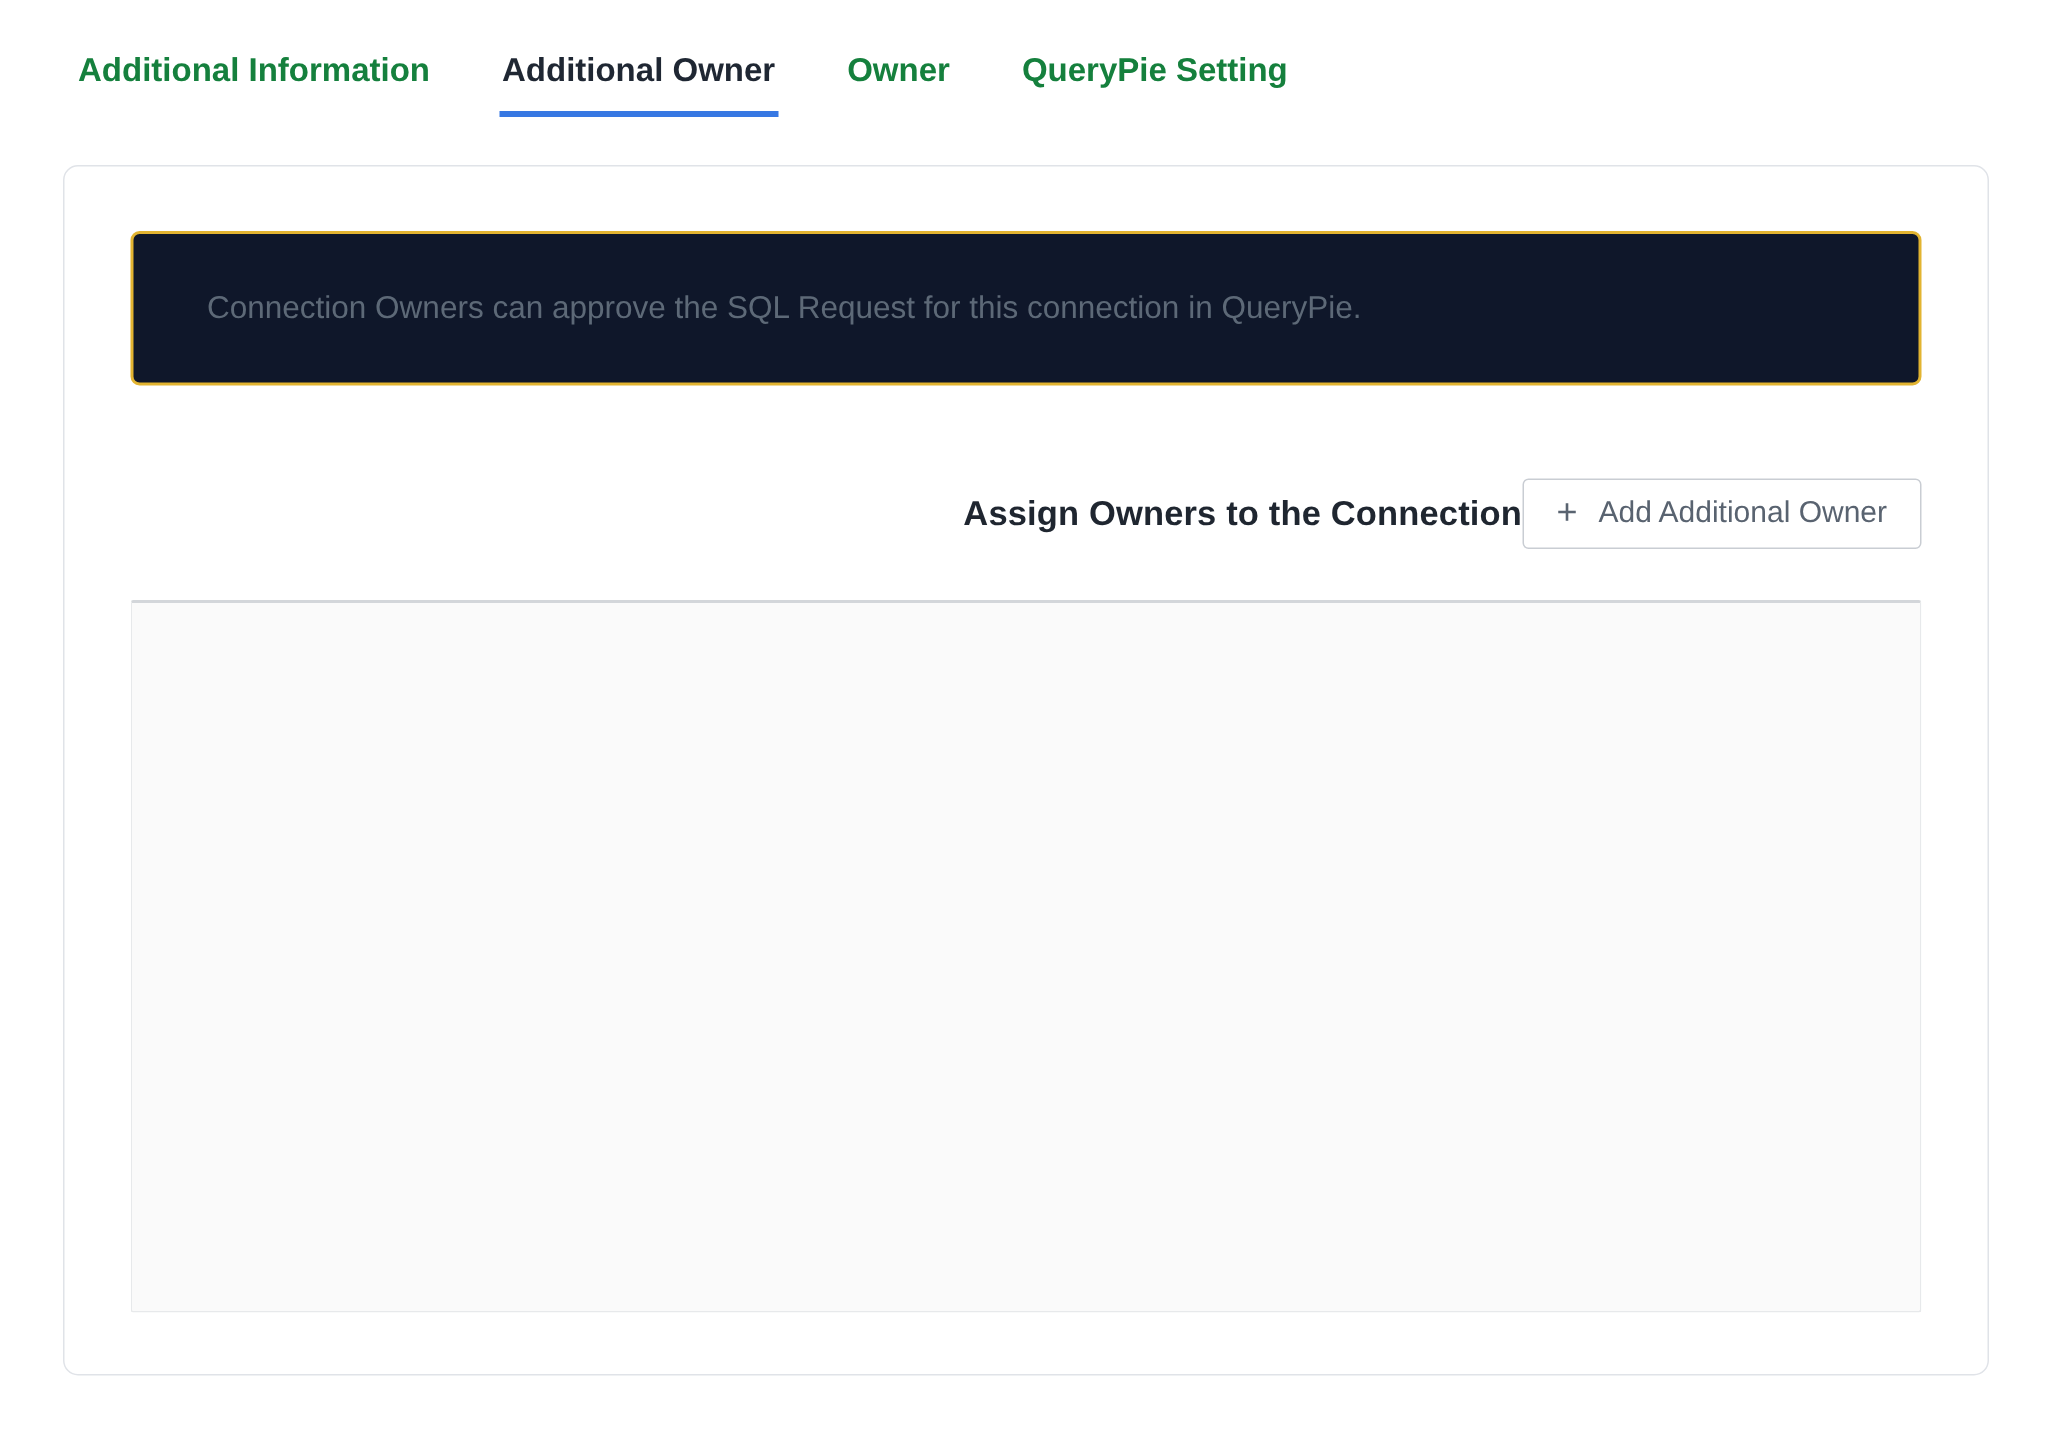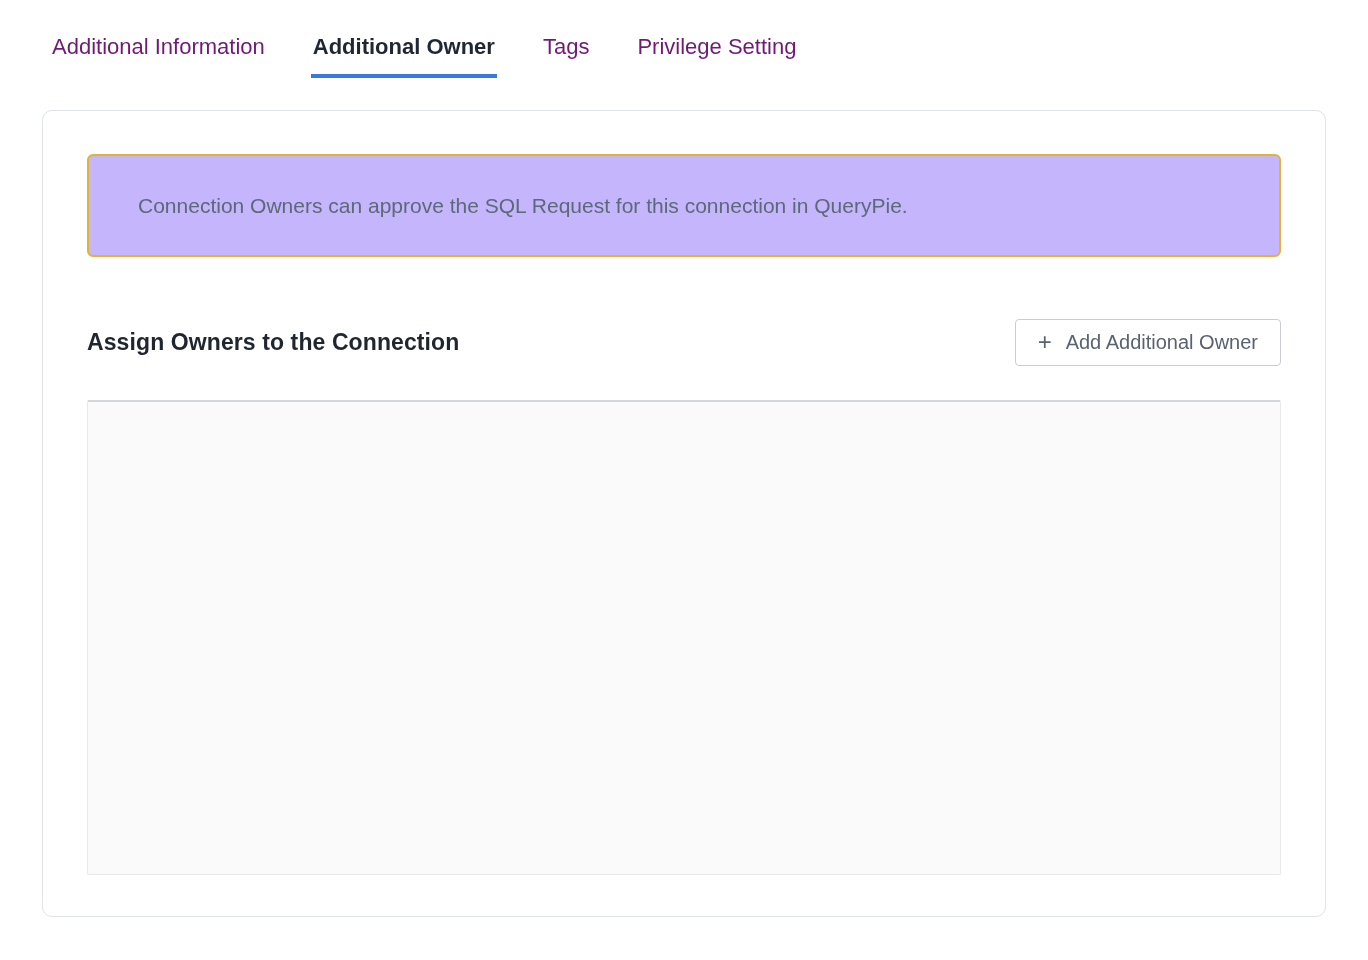--- a/index.html
+++ b/index.html
@@ -13,22 +13,22 @@
 
   
   .tabbar {
     display: flex;
     align-items: flex-end;
     padding: 33px 0 0 50px;
   }
   .tab {
     font-size: 22px;
     line-height: 28px;
-    font-weight: 400;
-    color: #701a75;
+    font-weight: 700;
+    color: #15803d;
     margin-right: 44px;
     padding: 0 2px 13px 2px;
     border-bottom: 4px solid transparent;
     cursor: pointer;
     white-space: nowrap;
   }
   .tab.active {
     color: #1f2733;
     font-weight: 700;
     border-bottom-color: #3778e3;
@@ -43,36 +43,36 @@
     border-radius: 10px;
     background: #ffffff;
     padding: 43px 44px 41px 44px;
   }
 
   
   .alert {
     height: 103px;
     border: 2px solid #e2b431;
     border-radius: 6px;
-    background: #c4b5fd;
+    background: #0f172a;
     display: flex;
     align-items: center;
     padding-left: 49px;
   }
   .alert-text {
     font-size: 21px;
     color: #5d6977;
   }
 
   
   .section-row {
     margin-top: 62px;
     display: flex;
     align-items: center;
-    justify-content: space-between;
+    justify-content: flex-end;
   }
   .section-heading {
     font-size: 23px;
     font-weight: 700;
     color: #1f2630;
     letter-spacing: 0.1px;
   }
   .add-btn {
     display: inline-flex;
     align-items: center;
@@ -105,22 +105,22 @@
     border-top: 2px solid #d3d6da;
     border-radius: 2px;
   }
 </style>
 </head>
 <body>
 
 <div class="tabbar">
   <div class="tab">Additional Information</div>
   <div class="tab active">Additional Owner</div>
-  <div class="tab">Tags</div>
-  <div class="tab">Privilege Setting</div>
+  <div class="tab">Owner</div>
+  <div class="tab">QueryPie Setting</div>
 </div>
 
 <div class="card">
 
   <div class="alert">
     <span class="alert-text">Connection Owners can approve the SQL Request for this connection in QueryPie.</span>
   </div>
 
   <div class="section-row">
     <h2 class="section-heading">Assign Owners to the Connection</h2>

